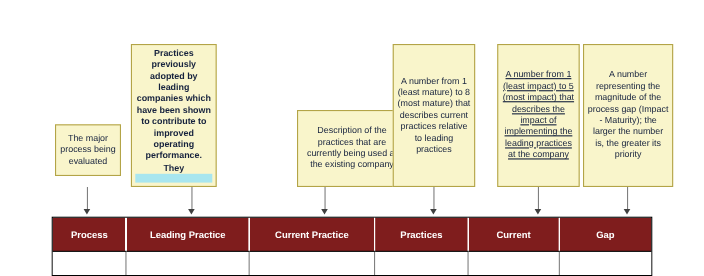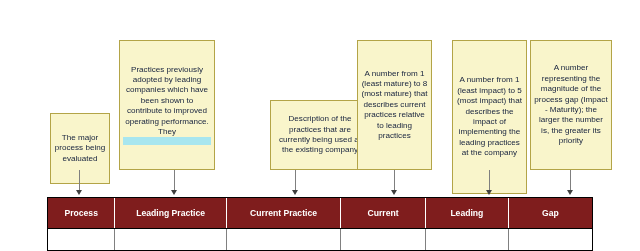--- a/index.html
+++ b/index.html
@@ -98,48 +98,48 @@
     height: 8px;
     background: #a8e6ef;
     vertical-align: -1px;
   }
 </style>
 </head>
 <body>
 
 <div id="canvas">
 
-  <div class="callout" style="left:50px; top:113px; width:60px; height:71px;">
+  <div class="callout" style="left:50px; top:113px; width:60px; height:47px;">
     <span>The major process being evaluated</span>
   </div>
   <div class="connector" style="left:79px; top:170px; height:22px;"></div>
   <div class="arrowhead" style="left:76px; top:190px;"></div>
 
-  <div class="callout" style="left:119px; top:40px; width:96px; height:130px;">
+  <div class="callout" style="left:119px; top:40px; width:78px; height:130px;font-weight:bold;">
     <span>
         <span>Practices previously adopted by leading companies which have been shown to contribute to improved operating performance.  They</span>
         <span class="caret"></span>
       </span>
   </div>
   <div class="connector" style="left:174px; top:170px; height:22px;"></div>
   <div class="arrowhead" style="left:171px; top:190px;"></div>
 
   <div class="callout" style="left:241px; top:100px; width:100px; height:70px;margin-left:29px;">
     <span>Description of the practices that are currently being used at the existing company</span>
   </div>
   <div class="connector" style="left:295px; top:170px; height:22px;"></div>
   <div class="arrowhead" style="left:292px; top:190px;"></div>
 
   <div class="callout" style="left:357px; top:40px; width:75px; height:130px;">
     <span>A number from 1 (least mature) to 8 (most mature) that describes current practices relative to leading practices</span>
   </div>
   <div class="connector" style="left:394px; top:170px; height:22px;"></div>
   <div class="arrowhead" style="left:391px; top:190px;"></div>
 
-  <div class="callout" style="left:452px; top:40px; width:75px; height:154px;">
+  <div class="callout" style="left:452px; top:40px; width:75px; height:130px;text-decoration:underline;">
     <span>A number from 1 (least impact) to 5 (most impact) that describes the impact of implementing the leading practices at the company</span>
   </div>
   <div class="connector" style="left:489px; top:170px; height:22px;"></div>
   <div class="arrowhead" style="left:486px; top:190px;"></div>
 
   <div class="callout" style="left:530px; top:40px; width:82px; height:130px;">
     <span>A number representing the magnitude of the process gap (Impact - Maturity); the larger the number is, the greater its priority</span>
   </div>
   <div class="connector" style="left:570px; top:170px; height:22px;"></div>
   <div class="arrowhead" style="left:567px; top:190px;"></div>
@@ -152,22 +152,22 @@
         <col style="width:21.0%">
         <col style="width:15.6%">
         <col style="width:15.2%">
         <col style="width:15.4%">
       </colgroup>
       <thead>
         <tr>
           <th>Process</th>
           <th>Leading Practice</th>
           <th>Current Practice</th>
+          <th>Practices</th>
           <th>Current</th>
-          <th>Leading</th>
           <th>Gap</th>
         </tr>
       </thead>
       <tbody>
         <tr>
           <td></td>
           <td></td>
           <td></td>
           <td></td>
           <td></td>

